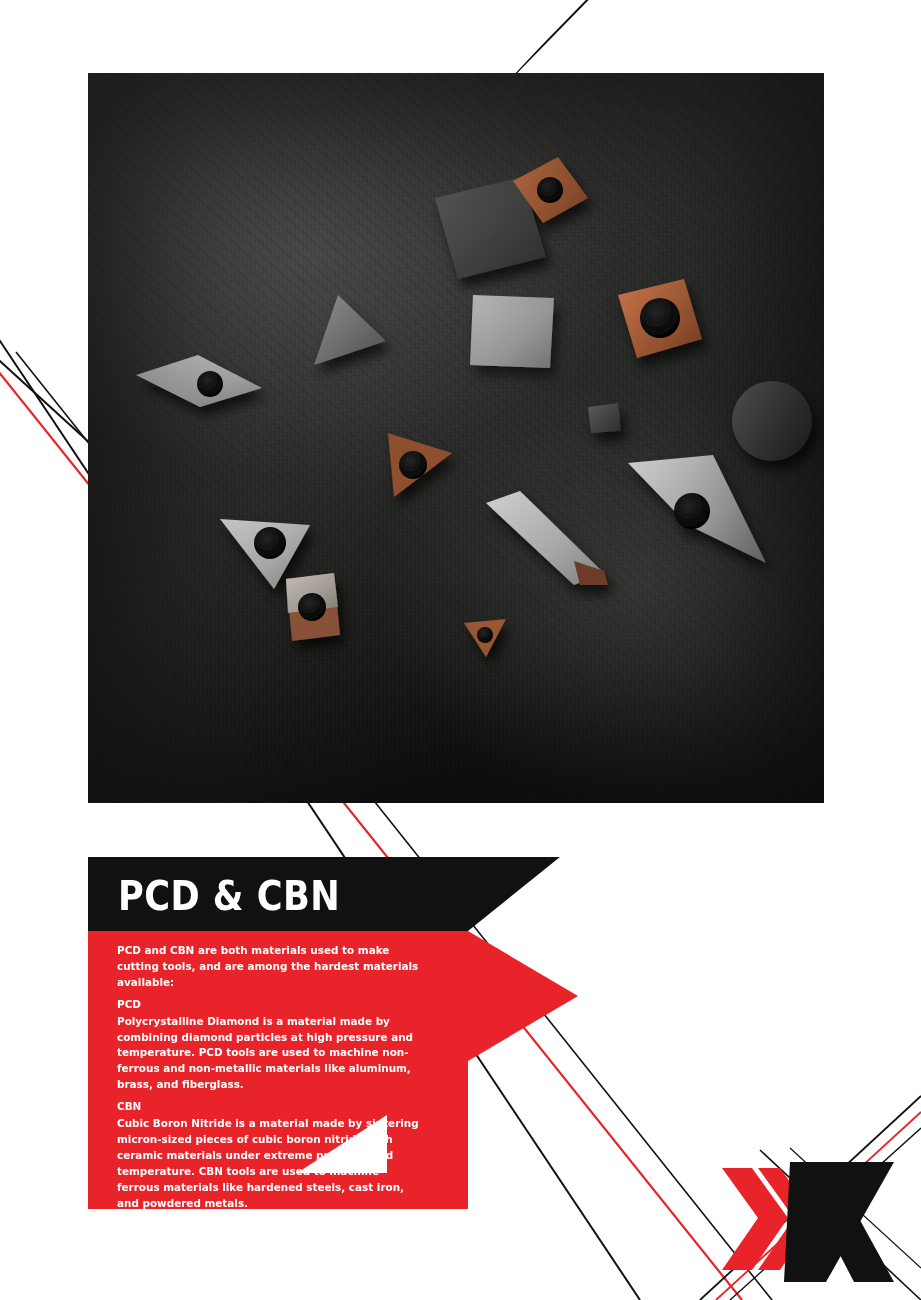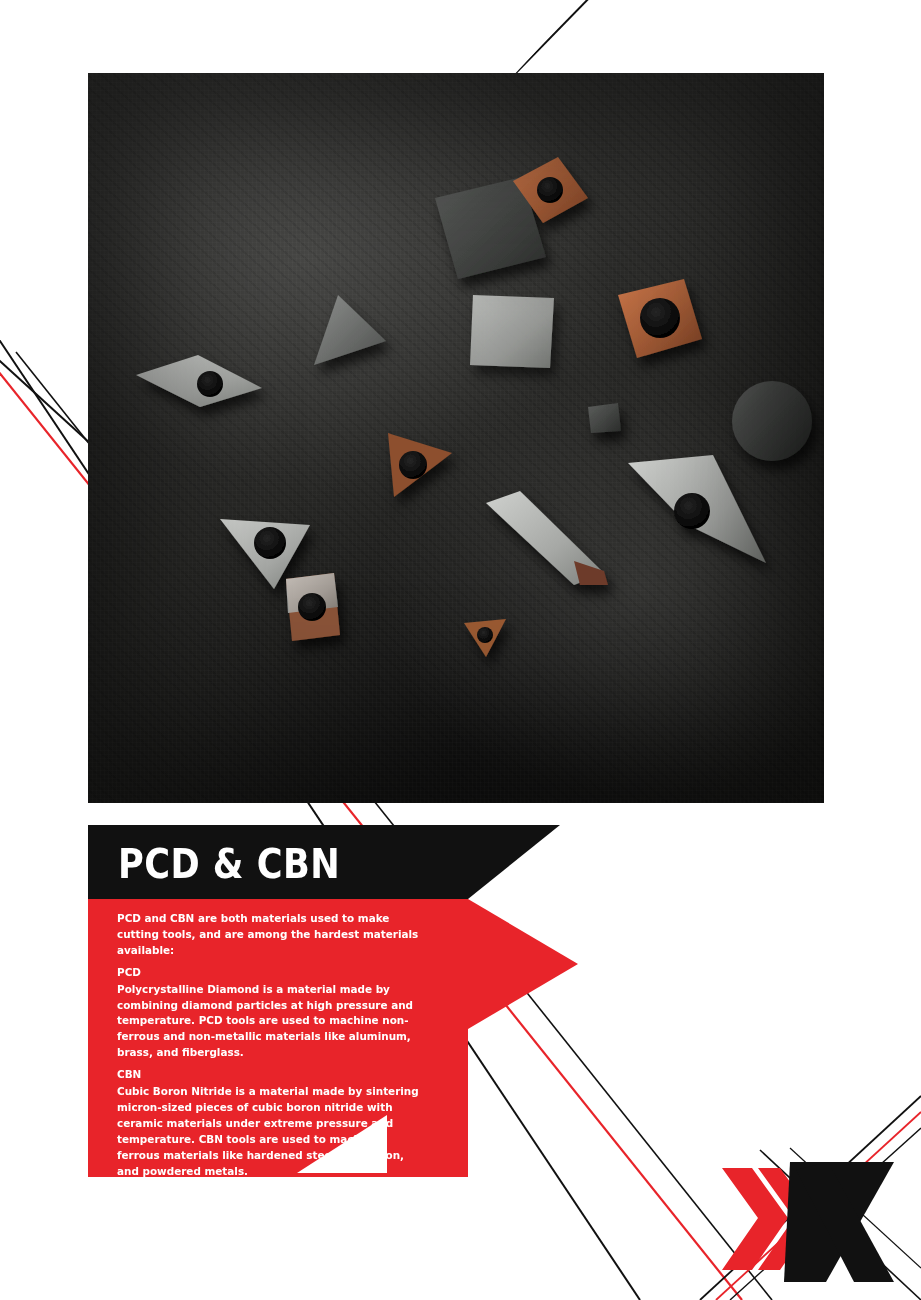--- a/index.html
+++ b/index.html
@@ -54,21 +54,21 @@
   .photo-vignette {
     position: absolute;
     inset: 0;
     box-shadow: inset 0 0 140px 50px rgba(0,0,0,0.55);
   }
 
   
   .info-block {
     position: absolute;
     left: 88px;
-    top: 825px;
+    top: 857px;
     width: 380px;
     height: 352px;
   }
   .info-red {
     position: absolute;
     left: 0; top: 0;
     width: 380px; height: 352px;
     background: #e8242a;
     clip-path: polygon(0 0, 100% 0, 100% 100%, 0 100%);
   }

